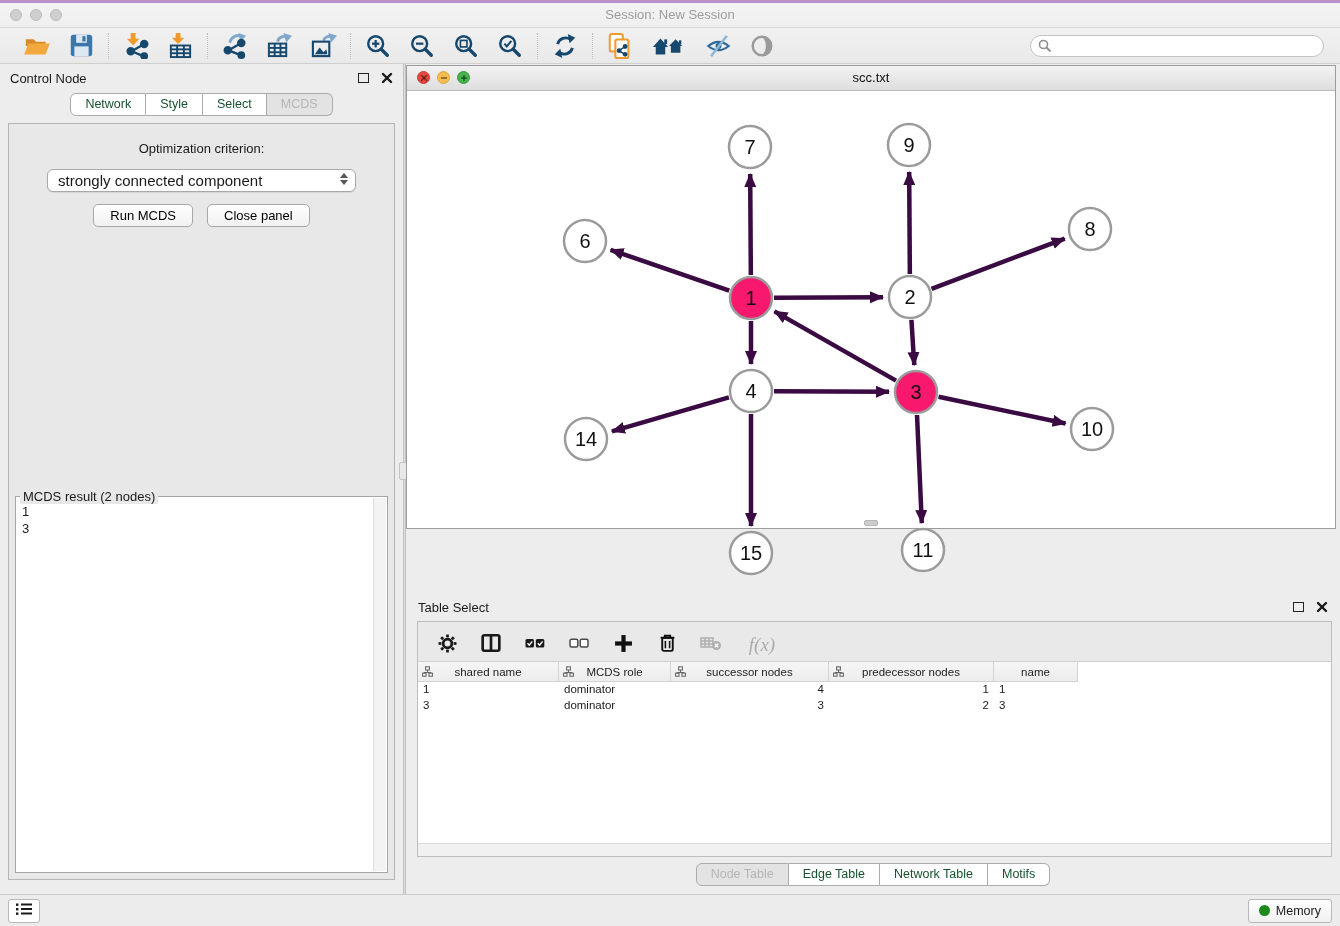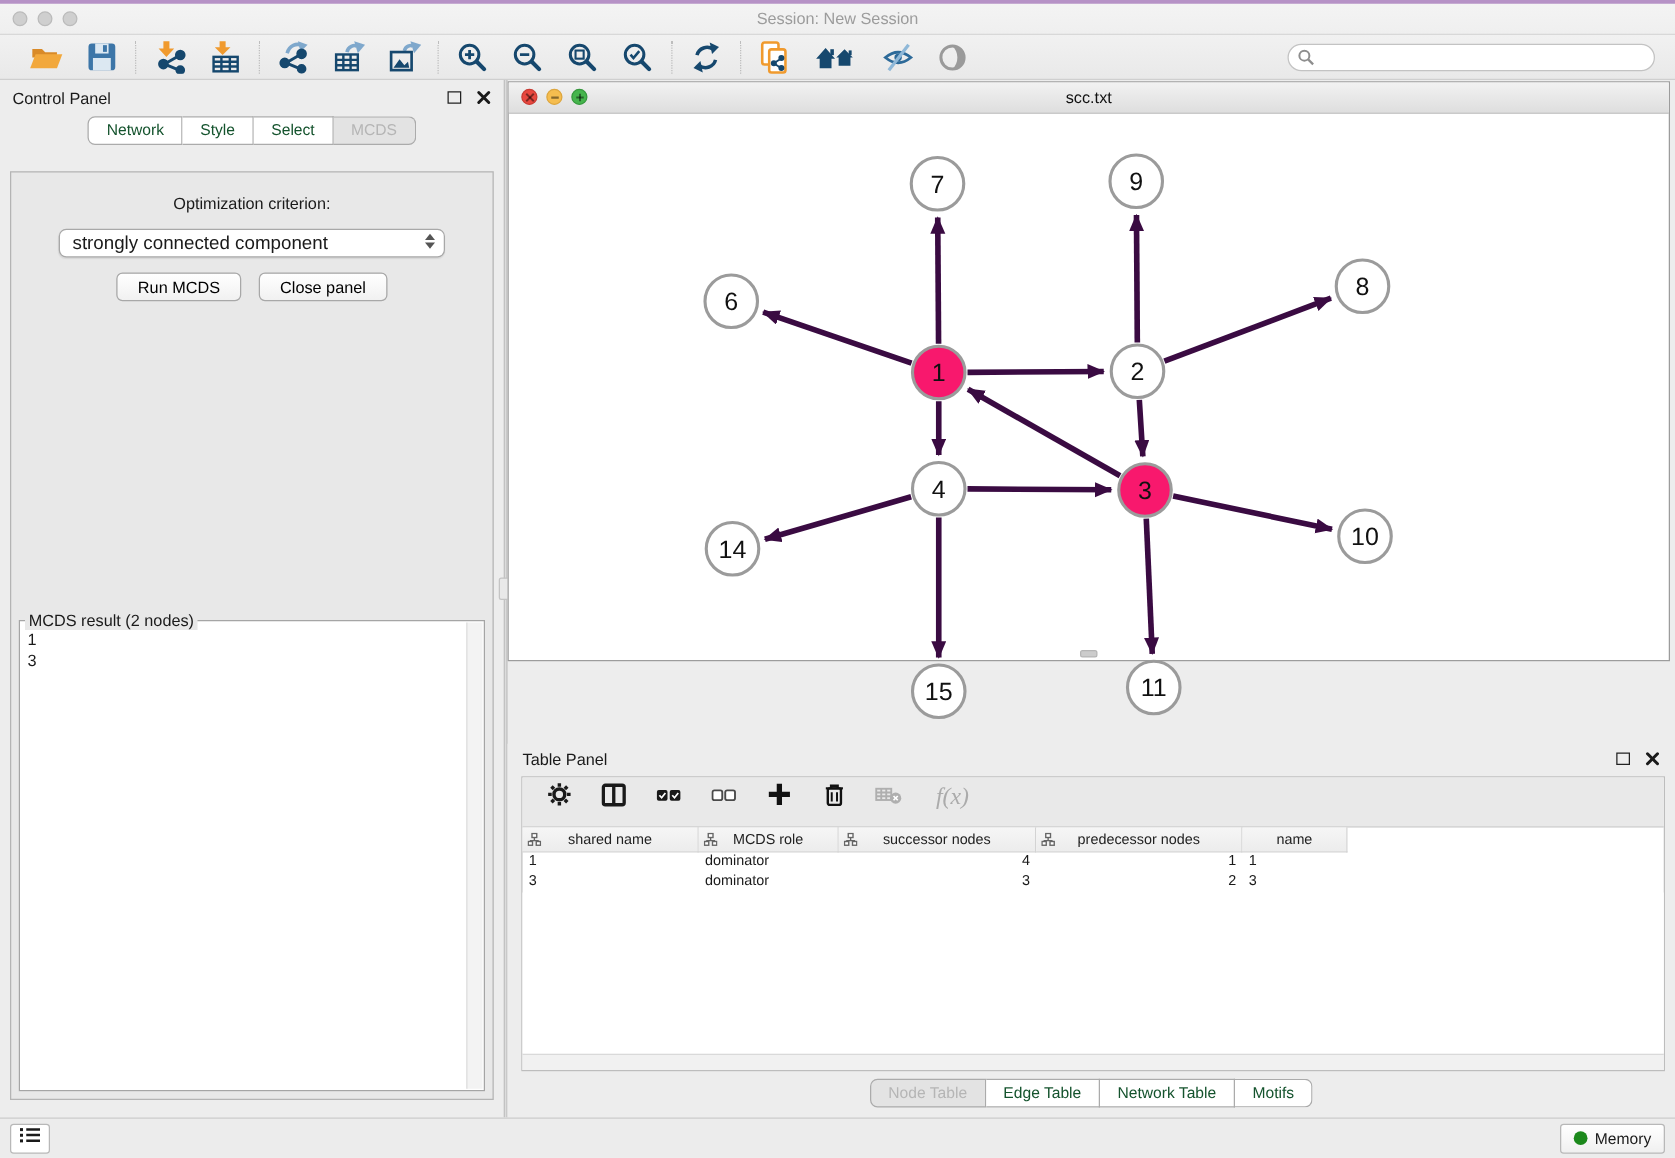--- a/index.html
+++ b/index.html
@@ -34,21 +34,21 @@
   .panel-header { height:28px; display:flex; align-items:center; padding:0 10px; font-size:13px; }
   .panel-header .spacer { flex:1; }
   .float-icon { width:11px; height:10px; border:1.5px solid #222; margin-right:12px; background:transparent; }
   .close-x { width:12px; height:12px; }
   .seg-tabs { display:flex; justify-content:center; margin-top:1px; }
   .seg-tab { font-size:12.5px; padding:3px 14px 4px; background:#fff; border:1px solid #ABABAB;
     border-left:none; color:#14532d; }
   .seg-tab:first-child { border-left:1px solid #ABABAB; border-radius:6px 0 0 6px; }
   .seg-tab:last-child { border-radius:0 6px 6px 0; }
   .seg-tab.active { background:#E3E3E3; color:#B5B5B5; }
-  .cp-content { flex:1; margin:21px 8px 14px 8px; border:1px solid #B4B4B4; background:#E8E8E8;
+  .cp-content { flex:1; margin:7px 8px 14px 8px; border:1px solid #B4B4B4; background:#E8E8E8;
     display:flex; flex-direction:column; }
   .opt-label { text-align:center; font-size:13px; margin-top:17px; }
   .criterion-select { position:relative; margin:13px auto 0; width:309px; height:23px; background:#fff;
     border:1px solid #A8A8A8; border-radius:6px; font-size:15px; line-height:21px; padding-left:10px;
     box-shadow:0 1px 1px rgba(0,0,0,0.08); }
   .stepper { position:absolute; right:7px; top:3px; display:flex; flex-direction:column; gap:2px; }
   .stepper .up { width:0; height:0; border-left:4px solid transparent; border-right:4px solid transparent; border-bottom:5px solid #555; }
   .stepper .down { width:0; height:0; border-left:4px solid transparent; border-right:4px solid transparent; border-top:5px solid #555; }
   .cp-buttons { display:flex; justify-content:center; gap:14px; margin-top:12px; }
   .mac-btn { height:23px; padding:0 16px; font-size:13px; background:linear-gradient(#FFF,#F1F1F1);
@@ -80,21 +80,21 @@
   .net-grip { position:absolute; bottom:2px; left:50%; margin-left:-7px; width:14px; height:6px;
     background:#CCC; border:1px solid #B5B5B5; border-radius:2px; }
 
   
   .table-panel { position:absolute; left:406px; top:595px; width:934px; height:299px; background:#EDEDED; }
   .tp-header { height:24px; display:flex; align-items:center; padding:0 12px; font-size:13px; }
   .tp-header .spacer { flex:1; }
   .table-box { position:absolute; left:11px; right:8px; top:26px; height:236px; border:1px solid #BDBDBD;
     background:#fff; display:flex; flex-direction:column; }
   .table-toolbar { height:40px; background:#E9E9E9; border-bottom:1px solid #CFCFCF;
-    display:flex; align-items:flex-start; gap:10px; padding-left:12px; }
+    display:flex; align-items:flex-end; gap:10px; padding-left:12px; }
   .tt-btn { width:34px; height:32px; display:flex; align-items:center; justify-content:center; }
   .fx-label { font-family:"Liberation Serif", serif; font-style:italic; font-size:19px; color:#ABABAB; padding-left:2px; }
   .grid-header { display:flex; height:20px; }
   .gh-cell { position:relative; border-right:1px solid #D3D3D3; border-bottom:1px solid #D3D3D3;
     background:linear-gradient(#F6F6F6,#ECECEC); font-size:11.5px; color:#222;
     display:flex; align-items:center; justify-content:center; flex:none; }
   .gh-cell .hdr-icon { position:absolute; left:4px; top:4px; }
   .grid-row { display:flex; height:16px; }
   .gr-cell { font-size:11.5px; padding:1px 5px 0 5px; flex:none; white-space:nowrap; overflow:hidden; }
   .table-fill { flex:1; background:#fff; }
@@ -325,21 +325,21 @@
       <span class="search-icon"><svg width="14" height="14" viewBox="0 0 14 14">
         <circle cx="5.5" cy="5.5" r="4" fill="none" stroke="#8E8E8E" stroke-width="1.6"></circle>
         <line x1="8.5" y1="8.5" x2="12.5" y2="12.5" stroke="#8E8E8E" stroke-width="1.8"></line>
           </svg></span>
       <input class="search-input" type="text" placeholder="" style="">
     </div>
   </div>
 
   <div class="control-panel">
     <div class="panel-header">
-      <span>Control Panel</span>
+      <span>Control Node</span>
       <span class="spacer"></span>
       <span class="float-icon"></span>
       <span class="close-x"><svg width="12" height="12" viewBox="0 0 12 12">
         <g stroke="#1a1a1a" stroke-width="2.4" stroke-linecap="round">
               <line x1="2" y1="2" x2="10" y2="10"></line>
               <line x1="10" y1="2" x2="2" y2="10"></line>
             </g>
           </svg></span>
     </div>
     <div class="seg-tabs">
@@ -445,21 +445,21 @@
         <circle cx="344" cy="462" r="21" fill="#FFFFFF" stroke="#9B9B9B" stroke-width="2.5"></circle>
         <text x="344" y="469" text-anchor="middle" font-size="20" fill="#111111">15</text>
         <circle cx="516" cy="459" r="21" fill="#FFFFFF" stroke="#9B9B9B" stroke-width="2.5"></circle>
         <text x="516" y="466" text-anchor="middle" font-size="20" fill="#111111">11</text>
       </svg>
     <div class="net-grip"></div>
   </div>
 
   <div class="table-panel">
     <div class="tp-header">
-      <span>Table Panel</span>
+      <span>Table Select</span>
       <span class="spacer"></span>
       <span class="float-icon"></span>
       <span class="close-x"><svg width="12" height="12" viewBox="0 0 12 12">
         <g stroke="#1a1a1a" stroke-width="2.4" stroke-linecap="round">
               <line x1="2" y1="2" x2="10" y2="10"></line>
               <line x1="10" y1="2" x2="2" y2="10"></line>
             </g>
           </svg></span>
     </div>
     <div class="table-box">

